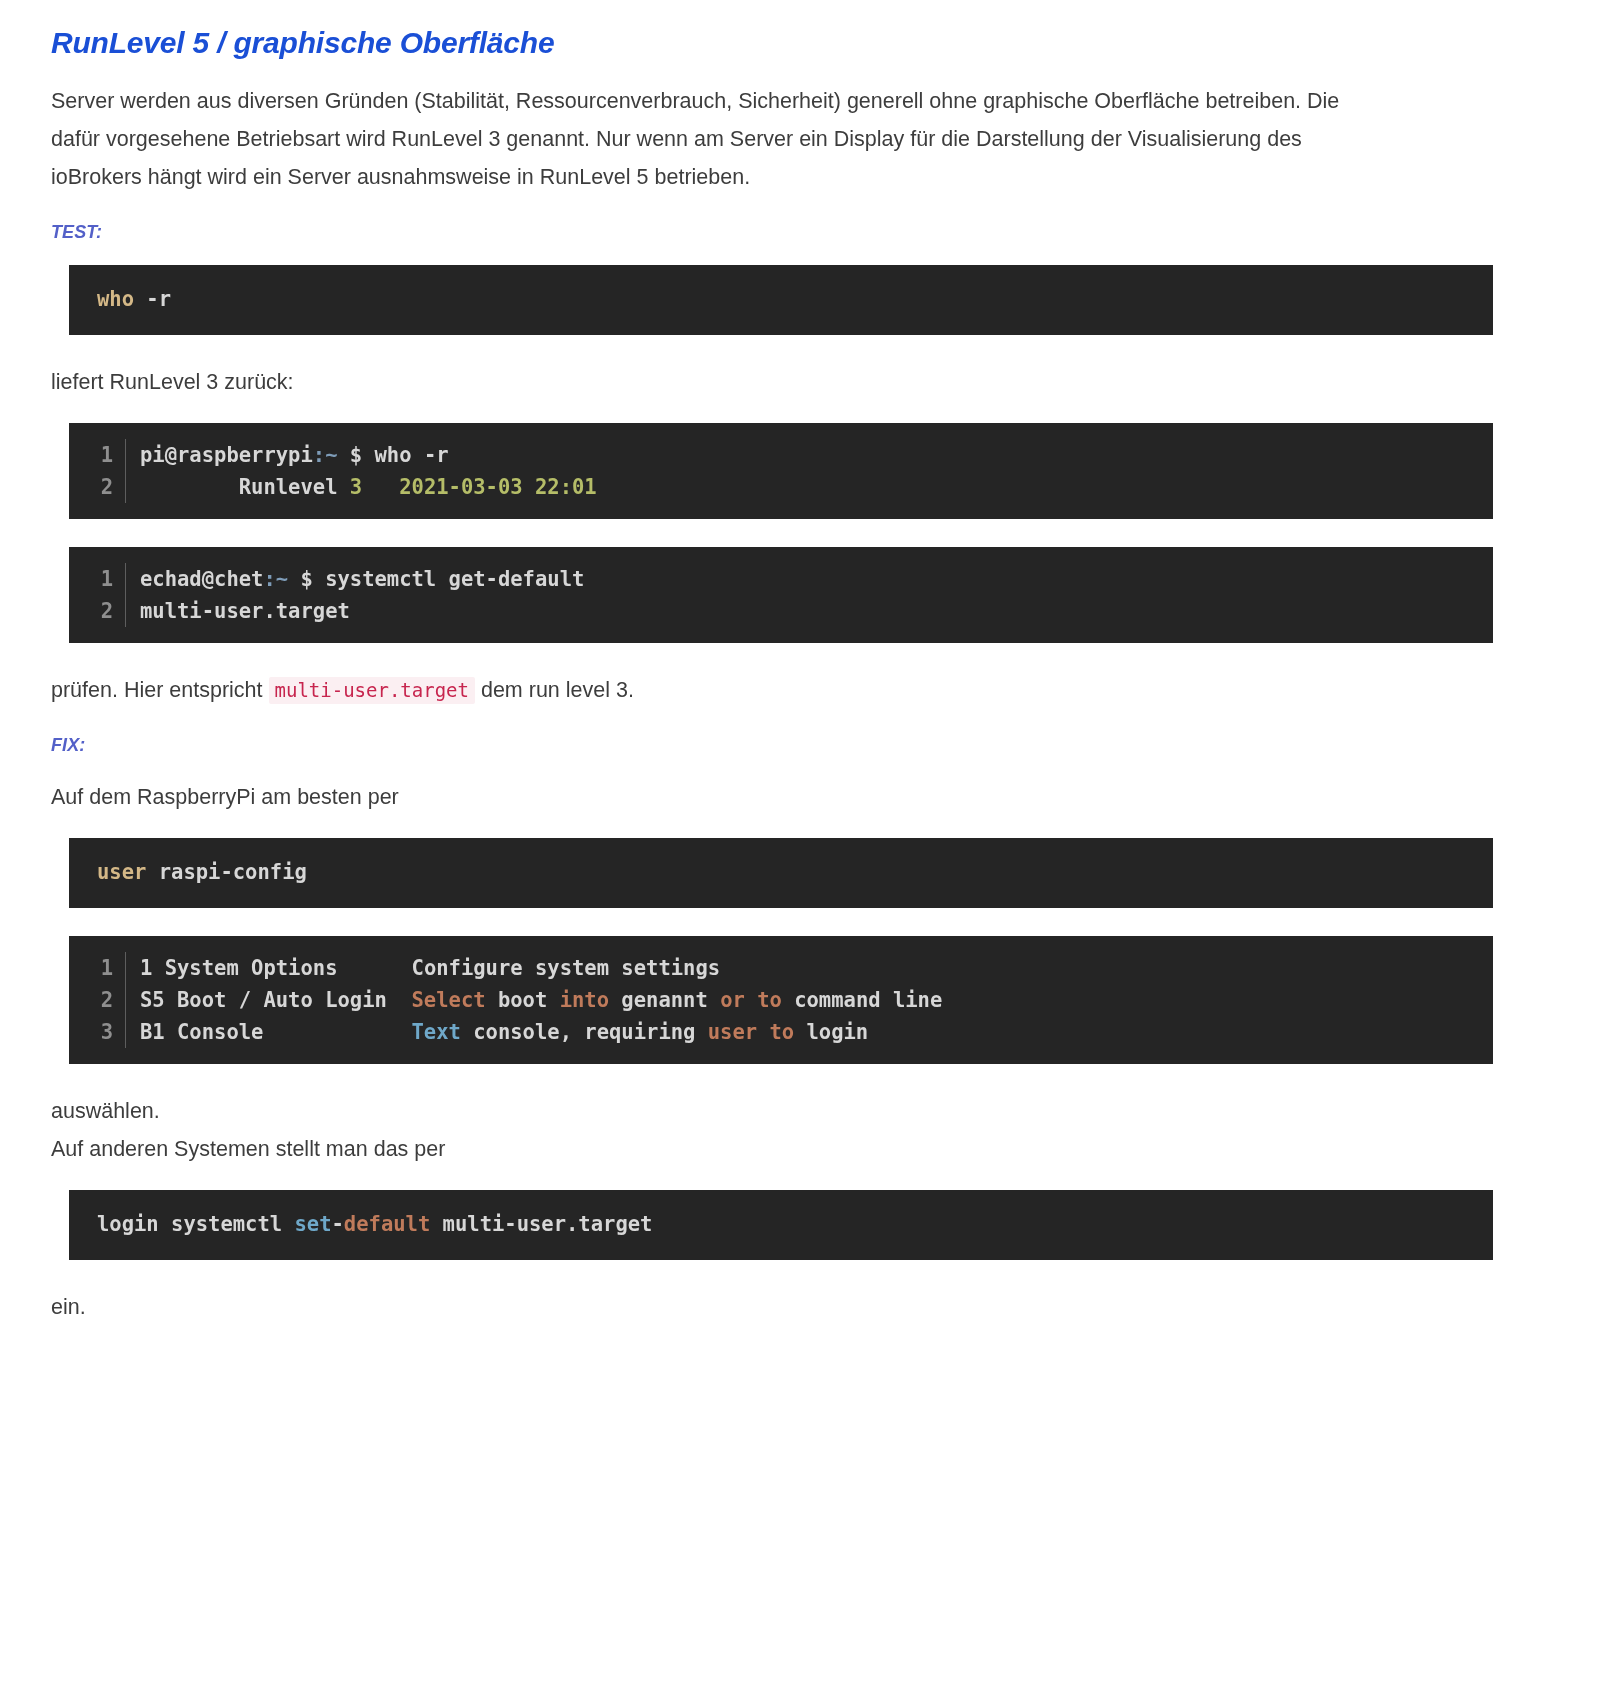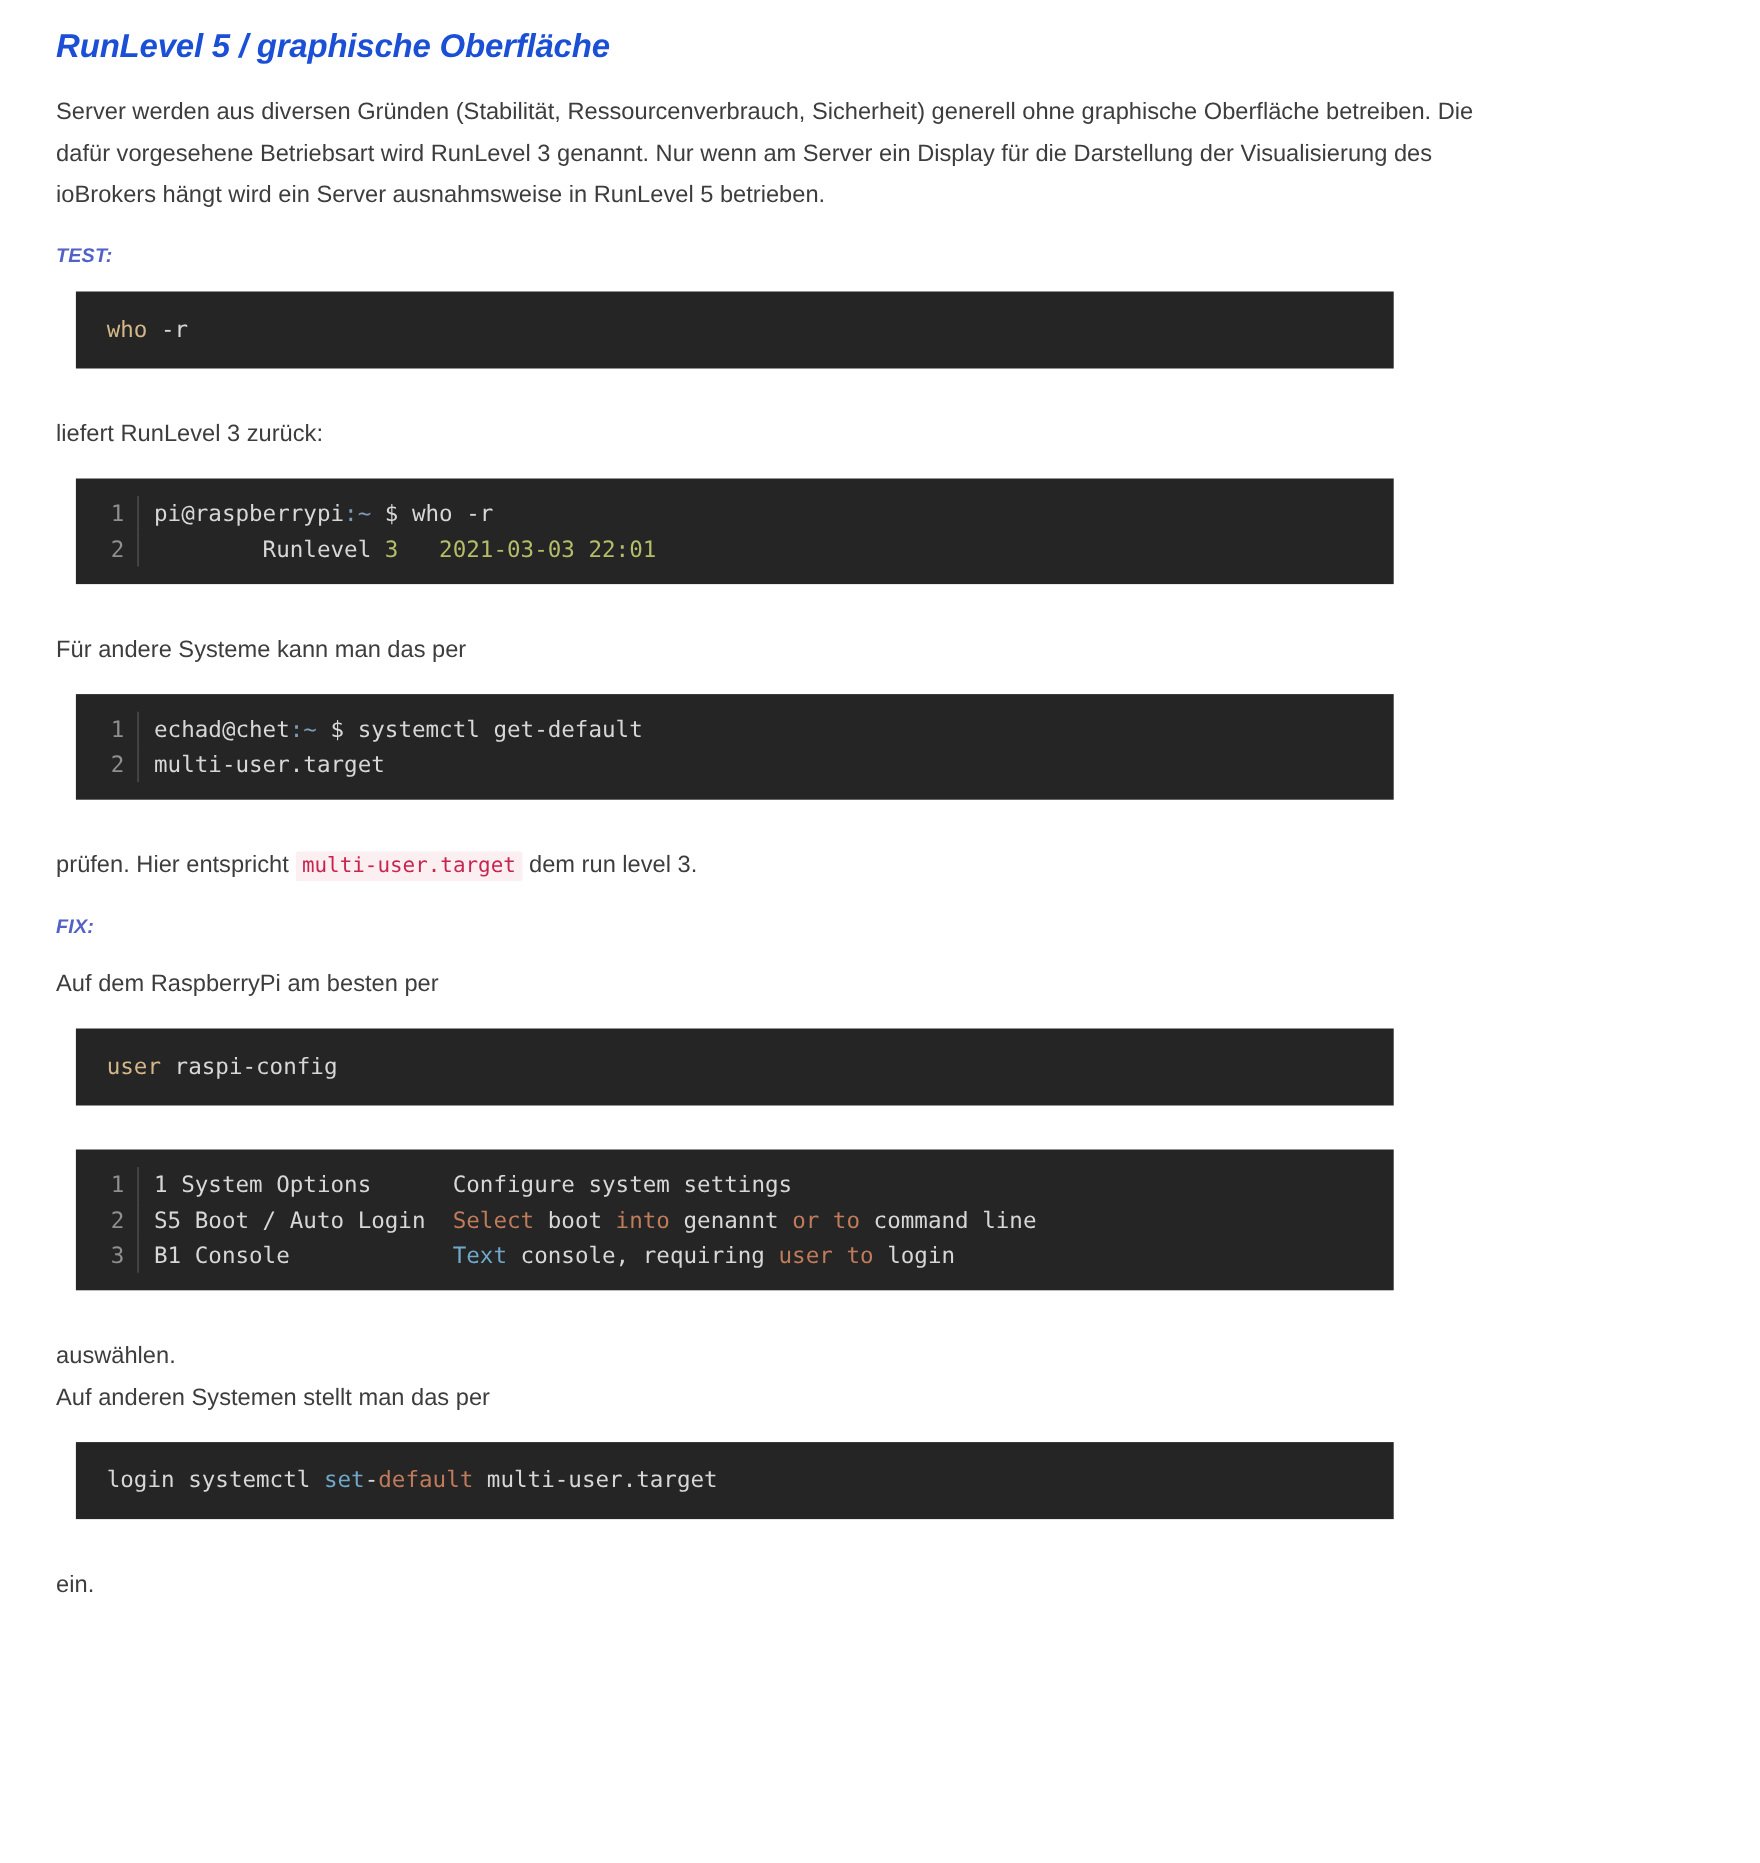--- a/index.html
+++ b/index.html
@@ -54,25 +54,26 @@
     color: #c7254e;
     background: #fbeff2;
     padding: 2px 6px 3px 6px;
     border-radius: 2px;
     white-space: nowrap;
   }
 
   
   .codeblock {
     background: #252525;
-    margin: 22px 0 40px 18px;
+    margin: 22px 0 28px 18px;
     padding: 16px 0 16px 0;
-    width: 1198px;
+    width: 1424px;
     box-sizing: border-box;
     overflow: hidden;
+    font-weight: bold;
   }
   .codeblock.plain { padding: 18px 0 20px 0; }
 
   .code-line {
     font-family: "DejaVu Sans Mono", "Liberation Mono", monospace;
     font-size: 20.5px;
     line-height: 32px;
     color: #d7d7d7;
     white-space: pre;
     display: flex;
@@ -131,21 +132,20 @@
       <span class="gutter"></span>
       <span class="code-text"><span class="t-txt">pi@raspberrypi</span><span class="t-punct">:~</span><span class="t-txt"> $ who -r</span></span>
     </div>
     <div class="code-line">
       <span class="lineno">2</span>
       <span class="gutter"></span>
       <span class="code-text"><span class="t-txt">        Runlevel </span><span class="t-num">3</span><span class="t-txt">   </span><span class="t-num">2021-03-03 22:01</span></span>
     </div>
   </div>
 
-  <p class="para">Für andere Systeme kann man das per</p>
 
   <div class="codeblock">
     <div class="code-line">
       <span class="lineno">1</span>
       <span class="gutter"></span>
       <span class="code-text"><span class="t-txt">echad@chet</span><span class="t-punct">:~</span><span class="t-txt"> $ systemctl get-default</span></span>
     </div>
     <div class="code-line">
       <span class="lineno">2</span>
       <span class="gutter"></span>

